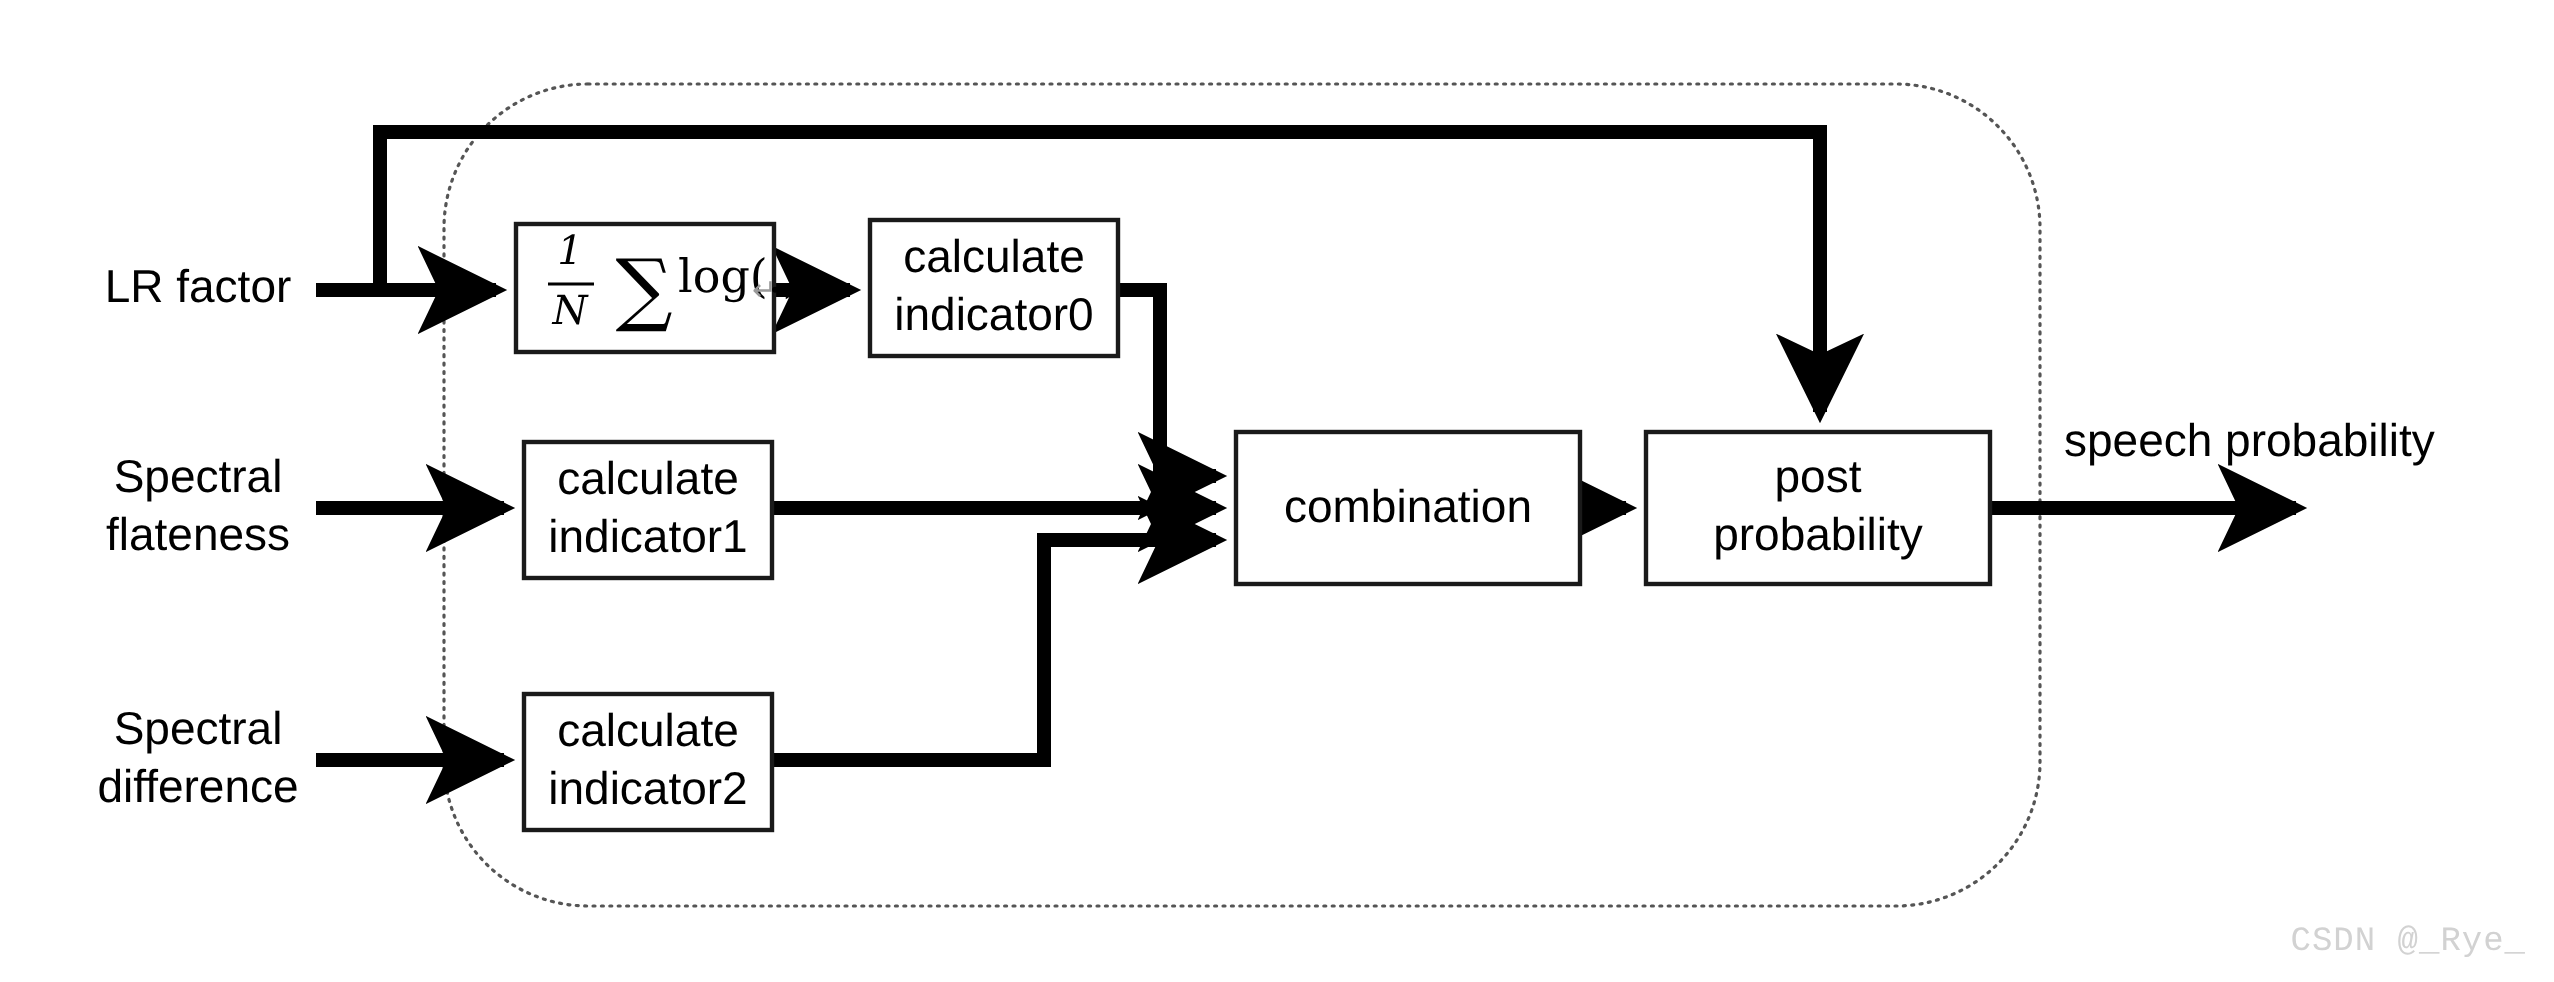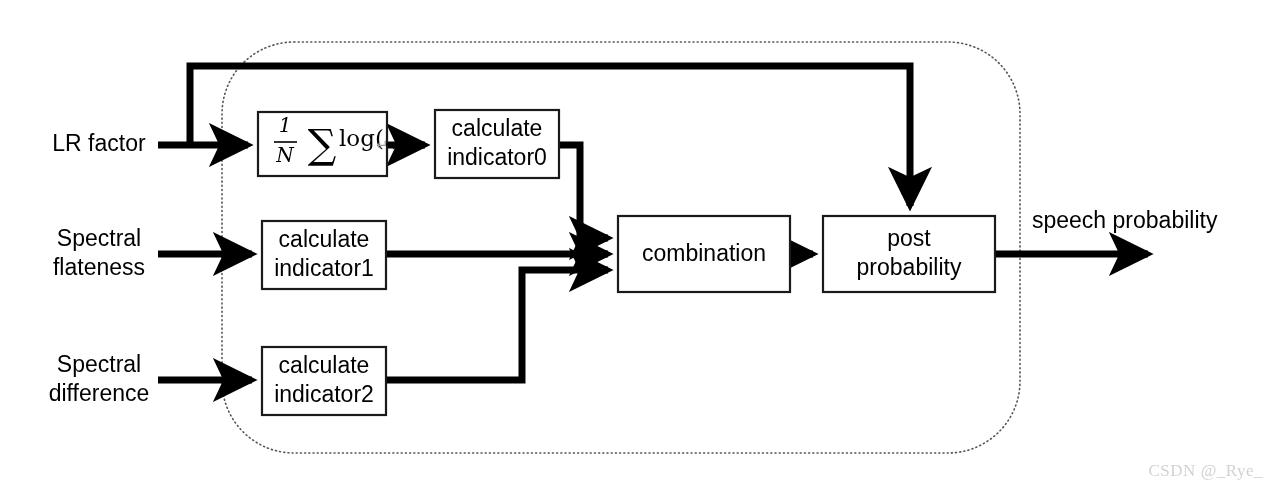--- a/index.html
+++ b/index.html
@@ -88,21 +88,21 @@
     text-anchor: start;
   }
   .fracbar {
     stroke: #000000;
     stroke-width: 1.6;
   }
   .watermark {
     position: absolute;
     right: 14px;
     bottom: 10px;
-    font-family: Liberation Serif, serif;
+    font-family: Liberation Mono, monospace;
     font-size: 17px;
     color: #d2d2d2;
     letter-spacing: 0.5px;
     user-select: none;
   }
 </style>
 </head>
 <body>
 
 <div id="canvas">

